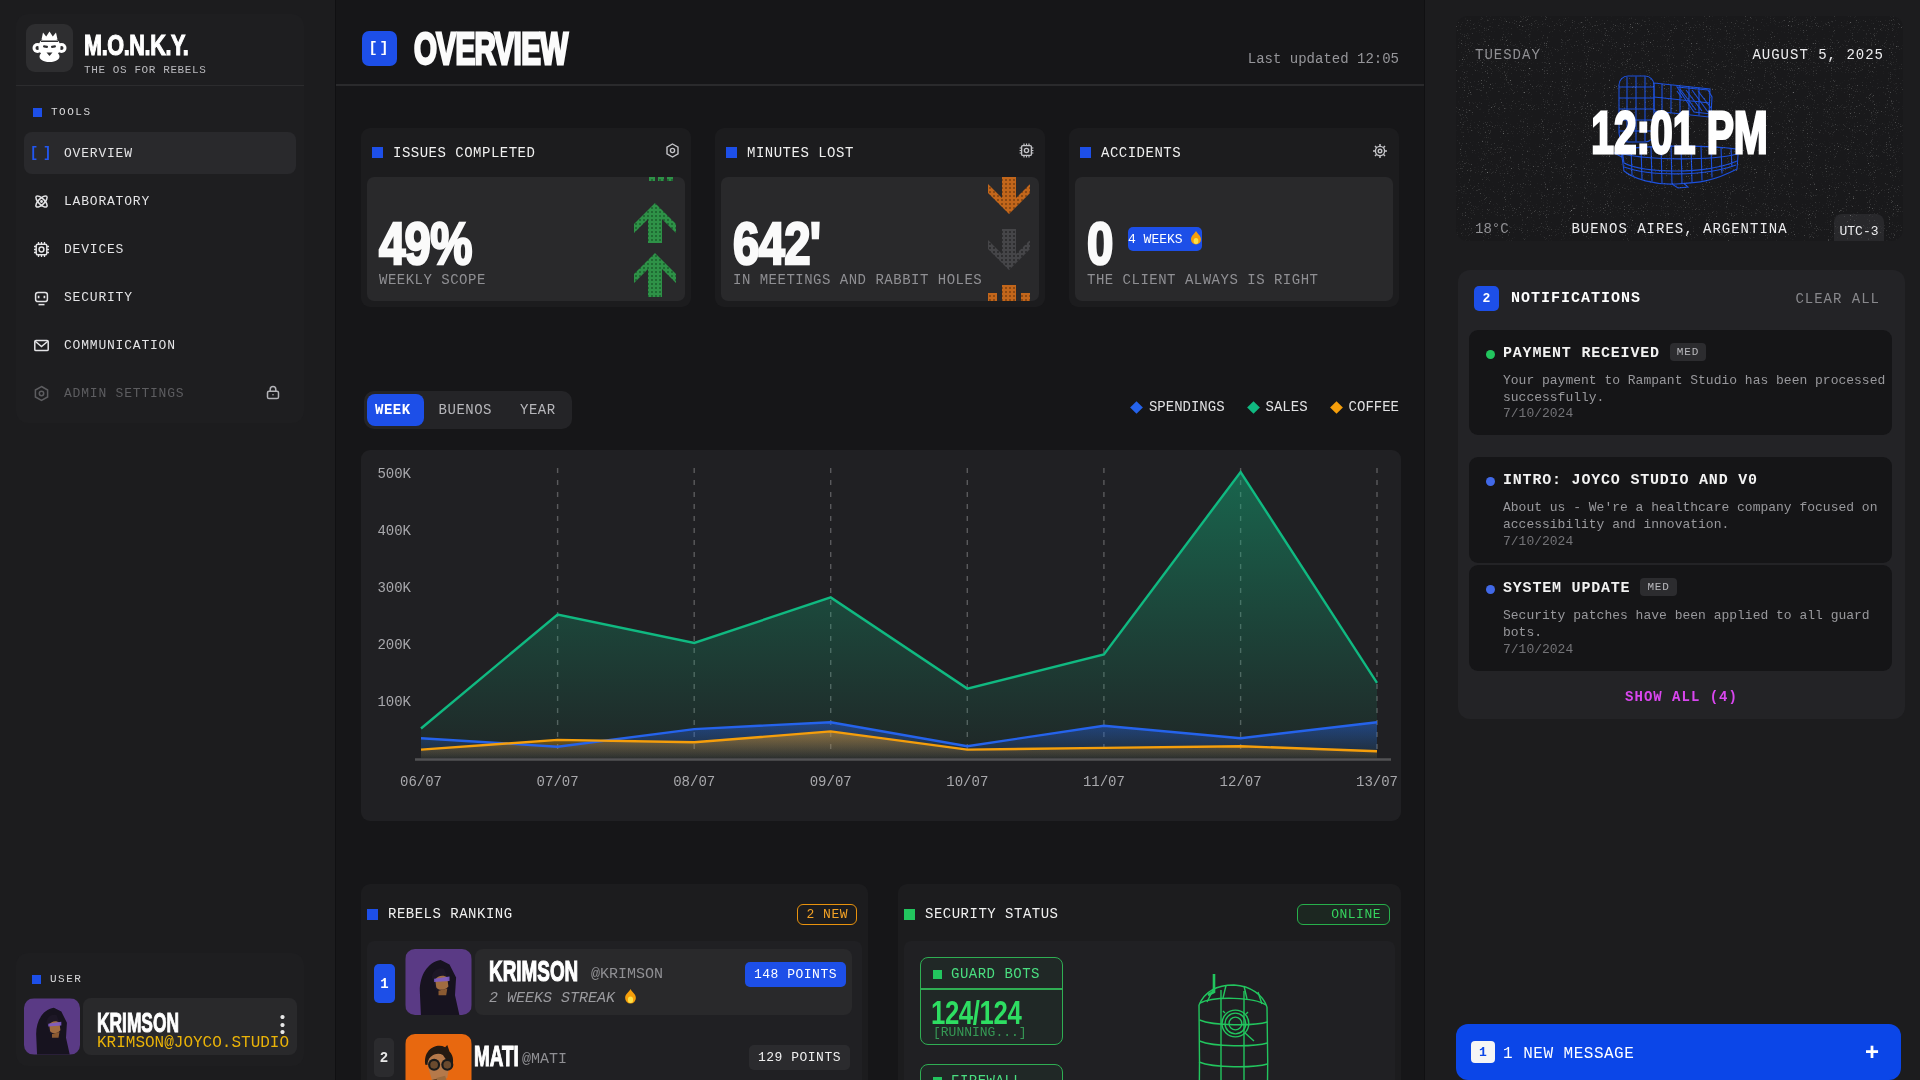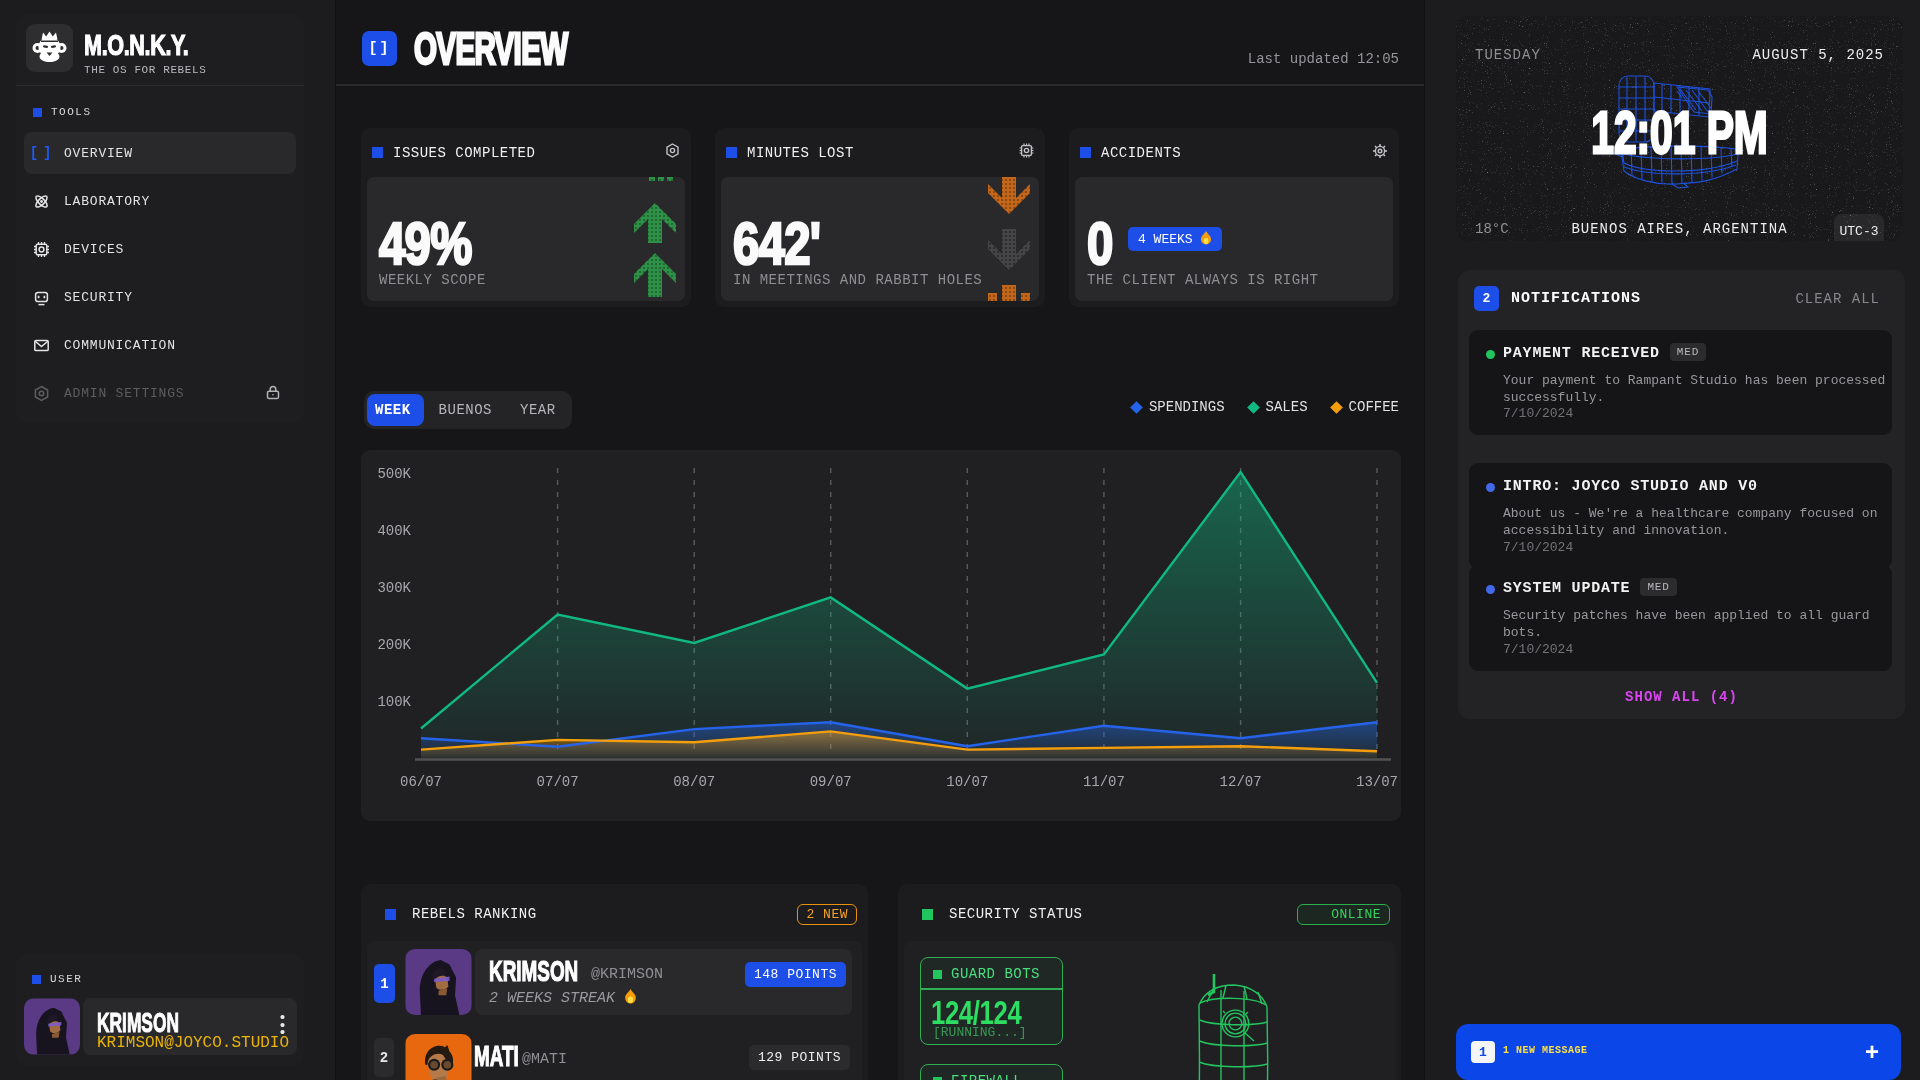--- a/index.html
+++ b/index.html
@@ -55,34 +55,34 @@
   .stat-card { position:relative; width:330px; height:179px; background:#1c1c1e; border-radius:9px; flex:none; }
   .card-head { position:absolute; left:11px; top:14px; right:11px; height:21px; display:flex; align-items:center; gap:10px;
                font-size:14px; letter-spacing:0.5px; color:#f0f0f0; }
   .card-head .sq { width:11px; height:11px; background:#1d4fe8; flex:none; }
   .card-head .gear { margin-left:auto; }
   .stat-panel { position:absolute; left:6px; right:6px; top:49px; bottom:6px; background:#29292b; border-radius:7px; overflow:hidden; }
   .stat-num { position:absolute; left:12px; top:32px; font-size:60px; color:#fafafa; letter-spacing:-1px;
               transform:scaleX(0.79); transform-origin:left; -webkit-text-stroke:2.6px #fafafa; }
   .stat-sub { position:absolute; left:12px; bottom:13px; font-size:14px; color:#8f8f93; letter-spacing:0.5px; }
   .arrows { position:absolute; right:0; top:0; bottom:0; width:60px; }
-  .badge-blue { display:inline-block; background:#1d4fe8; color:#fff; font-size:13px; border-radius:5px; padding:4px 10px; }
+  .badge-blue { display:inline-block; background:#1d4fe8; color:#fff; font-size:13px; border-radius:5px; padding:4px 0; }
   
   .tabs-row { position:absolute; left:25px; top:391px; width:1038px; height:38px; }
   .tabs { position:absolute; left:3px; top:0; height:38px; background:#242427; border-radius:10px; display:flex; align-items:center; padding:3px; gap:2px; }
   .tab { height:32px; border-radius:8px; display:flex; align-items:center; padding:0 13px; font-size:14px; color:#b6b6ba; letter-spacing:0.5px; }
   .tab.active { background:#1d4fe8; color:#fff; font-weight:bold;padding-left:8px; }
   .legend { position:absolute; right:0; top:8px; display:flex; gap:24px; font-size:14px; color:#e0e0e2; align-items:center; }
   .leg { display:flex; align-items:center; gap:8px; }
   .diamond { width:9px; height:9px; transform:rotate(45deg); }
   .chart-card { position:absolute; left:25px; top:450px; width:1040px; height:371px; background:#202023; border-radius:9px; }
   
   .rr-card { position:absolute; left:25px; top:884px; width:507px; height:220px; background:#1c1c1e; border-radius:9px 9px 0 0; }
   .ss-card { position:absolute; left:562px; top:884px; width:503px; height:220px; background:#1c1c1e; border-radius:9px 9px 0 0; }
-  .b-head { position:absolute; left:24px; top:19px; right:11px; height:22px; display:flex; align-items:center; gap:16px;
+  .b-head { position:absolute; left:6px; top:19px; right:11px; height:22px; display:flex; align-items:center; gap:10px;
             font-size:14px; letter-spacing:0.5px; color:#f0f0f0; }
   .b-head .sq { width:11px; height:11px; background:#1d4fe8; flex:none; }
   .b-panel { position:absolute; left:6px; right:6px; top:57px; height:200px; background:#202023; border-radius:7px; }
   .badge-out { margin-left:auto; font-size:13px; border-radius:6px; padding:2px 8px; }
   .new-badge { border:1.5px solid #e8920d; color:#f3a226; }
   .online-badge { border:1.5px solid #27b04b; color:#36d35e; background:rgba(39,176,75,0.08);padding-left:33px; }
   
   .clock-card { position:absolute; left:31px; top:16px; width:447px; height:225px; background:#19191b; border-radius:12px; overflow:hidden; }
   .clock-row { position:absolute; left:19px; right:19px; display:flex; font-size:14px; }
   .clock-time { position:absolute; left:0; right:0; top:83px; text-align:center; font-size:59px; color:#fff;
@@ -98,21 +98,21 @@
   .ntitle { position:absolute; left:34px; top:15px; font-size:15px; font-weight:bold; letter-spacing:0.8px; color:#f2f2f2; }
   .med { display:inline-block; background:#2c2c2f; border-radius:4px; color:#b9b9bd; font-size:11px; font-weight:normal;
          padding:3px 7px; margin-left:10px; position:relative; top:-2px; }
   .nbody { position:absolute; left:34px; top:42px; right:4px; font-size:13px; line-height:17px; color:#98989c; }
   .ndate { position:absolute; left:34px; bottom:14px; font-size:13px; color:#737377; }
   .show-all { position:absolute; left:0; right:0; bottom:14px; text-align:center; font-size:14px; font-weight:bold;
               letter-spacing:1px; color:#d946ef; }
   .msg-bar { position:absolute; left:31px; top:1024px; width:445px; height:56px; background:#0b46e8; border-radius:12px; }
   .msg-badge { position:absolute; left:15px; top:17px; width:24px; height:22px; background:#f5f5f5; border-radius:4px;
                color:#0b46e8; font-size:13px; font-weight:bold; display:flex; align-items:center; justify-content:center; }
-  .msg-text { position:absolute; left:47px; top:21px; font-size:10px; color:#fde047; letter-spacing:0.5px;font-weight:bold; }
+  .msg-text { position:absolute; left:47px; top:21px; font-size:16px; color:#ffffff; letter-spacing:0.5px; }
   .msg-plus { position:absolute; right:22px; top:14px; font-size:24px; color:#fff; font-weight:bold; font-family:"Liberation Sans",sans-serif; }
 </style>
 </head>
 <body>
 <div class="page">
 
   <div class="sidebar">
     <div class="side-card nav-card">
       <div class="logo-row">
         <div class="logo-box">
@@ -462,21 +462,21 @@
         <div class="nbadge">2</div>
         <div class="notif-title">NOTIFICATIONS</div>
         <div class="clear-all">CLEAR ALL</div>
       </div>
       <div class="ncard" style="top:60px; height:105px;">
         <div class="dot" style="background:#22c55e;"></div>
         <div class="ntitle">PAYMENT RECEIVED<span class="med">MED</span></div>
         <div class="nbody">Your payment to Rampant Studio has been processed successfully.</div>
         <div class="ndate">7/10/2024</div>
       </div>
-      <div class="ncard" style="top:193px; height:106px;">
+      <div class="ncard" style="top:187px; height:106px;">
         <div class="dot" style="background:#4169e8;"></div>
         <div class="ntitle">INTRO: JOYCO STUDIO AND V0</div>
         <div class="nbody">About us - We're a healthcare company focused on accessibility and innovation.</div>
         <div class="ndate">7/10/2024</div>
       </div>
       <div class="ncard" style="top:295px; height:106px;">
         <div class="dot" style="background:#4169e8;"></div>
         <div class="ntitle">SYSTEM UPDATE<span class="med">MED</span></div>
         <div class="nbody">Security patches have been applied to all guard bots.</div>
         <div class="ndate">7/10/2024</div>

